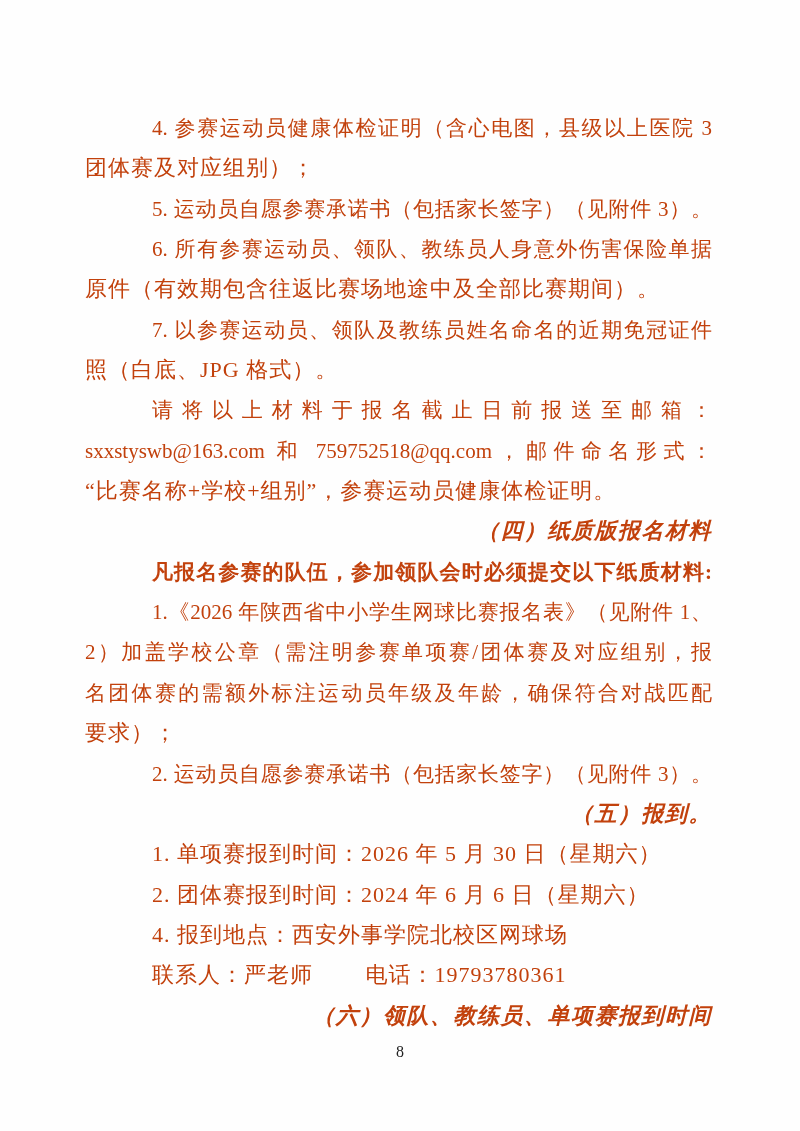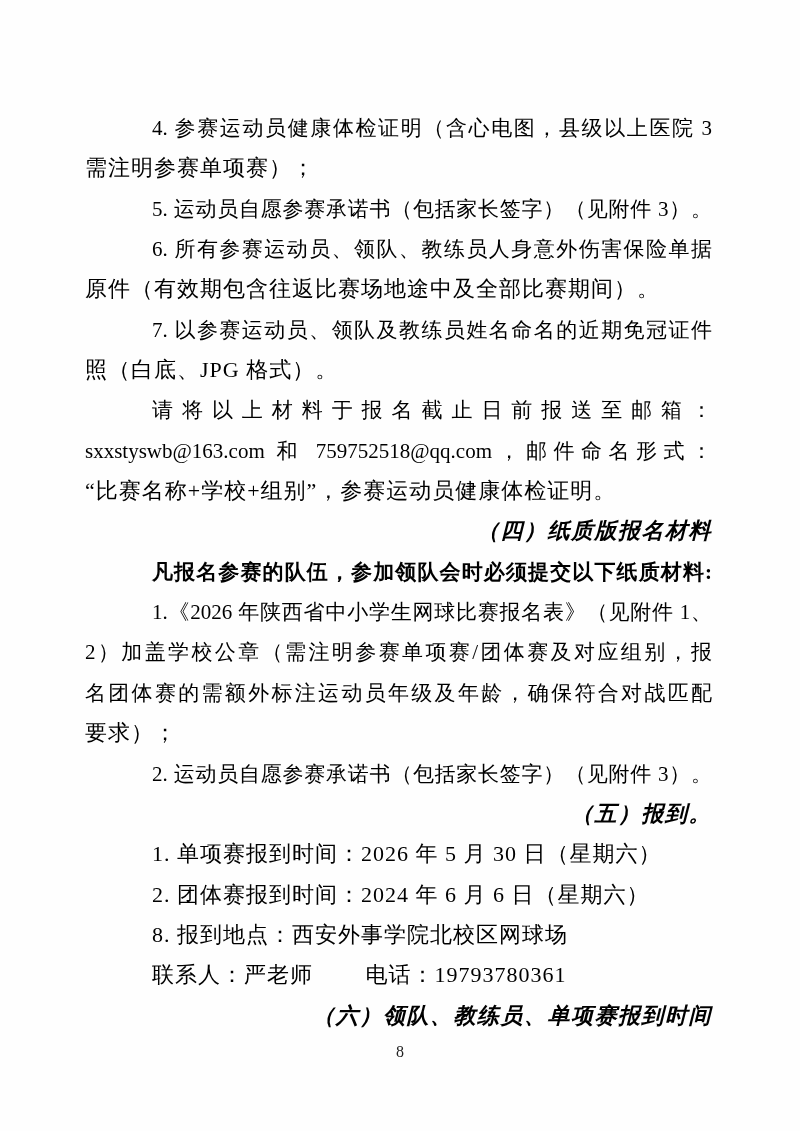--- a/index.html
+++ b/index.html
@@ -17,21 +17,21 @@
   .content {
     position: absolute;
     left: 85px; top: 108px;
     width: 627px;
   }
   .line {
     height: 40.35px;
     line-height: 40.35px;
     font-size: 22px;
     letter-spacing: 1px;
-    color: #000000;
+    color: #c2410c;
     white-space: nowrap;
   }
   .line.indent { text-indent: 67px; }
   .line.justify {
     white-space: normal;
     letter-spacing: 0;
     font-size: 21px;
     text-align: justify;
     text-align-last: justify;
     overflow: hidden;
@@ -52,37 +52,37 @@
     line-height: 20px;
     color: #222222;
   }
 </style>
 </head>
 <body>
 
 <div class="page">
   <div class="content" id="content">
       <div class="line indent justify">4. 参赛运动员健康体检证明（含心电图，县级以上医院 3</div>
-      <div class="line">需注明参赛单项赛）；</div>
+      <div class="line">团体赛及对应组别）；</div>
       <div class="line indent justify">5. 运动员自愿参赛承诺书（包括家长签字）（见附件 3）。</div>
       <div class="line indent justify">6. 所有参赛运动员、领队、教练员人身意外伤害保险单据</div>
       <div class="line">原件（有效期包含往返比赛场地途中及全部比赛期间）。</div>
       <div class="line indent justify">7. 以参赛运动员、领队及教练员姓名命名的近期免冠证件</div>
       <div class="line">照（白底、JPG 格式）。</div>
       <div class="line indent justify">请将以上材料于报名截止日前报送至邮箱：</div>
       <div class="line justify">sxxstyswb@163.com 和 759752518@qq.com，邮件命名形式：</div>
       <div class="line">“比赛名称+学校+组别”，参赛运动员健康体检证明。</div>
       <div class="line indent kaiti">（四）纸质版报名材料</div>
       <div class="line indent bold justify">凡报名参赛的队伍，参加领队会时必须提交以下纸质材料:</div>
       <div class="line indent justify">1.《2026 年陕西省中小学生网球比赛报名表》（见附件 1、</div>
       <div class="line justify">2）加盖学校公章（需注明参赛单项赛/团体赛及对应组别，报</div>
       <div class="line justify">名团体赛的需额外标注运动员年级及年龄，确保符合对战匹配</div>
       <div class="line">要求）；</div>
       <div class="line indent justify">2. 运动员自愿参赛承诺书（包括家长签字）（见附件 3）。</div>
       <div class="line indent kaiti">（五）报到。</div>
       <div class="line indent">1. 单项赛报到时间：2026 年 5 月 30 日（星期六）</div>
       <div class="line indent">2. 团体赛报到时间：2024 年 6 月 6 日（星期六）</div>
-      <div class="line indent">8. 报到地点：西安外事学院北校区网球场</div>
+      <div class="line indent">4. 报到地点：西安外事学院北校区网球场</div>
       <div class="line indent">联系人：严老师　　 电话：19793780361</div>
       <div class="line indent kaiti">（六）领队、教练员、单项赛报到时间</div>
     </div>
   <div class="page-number">8</div>
 </div>
 
 </body></html>

